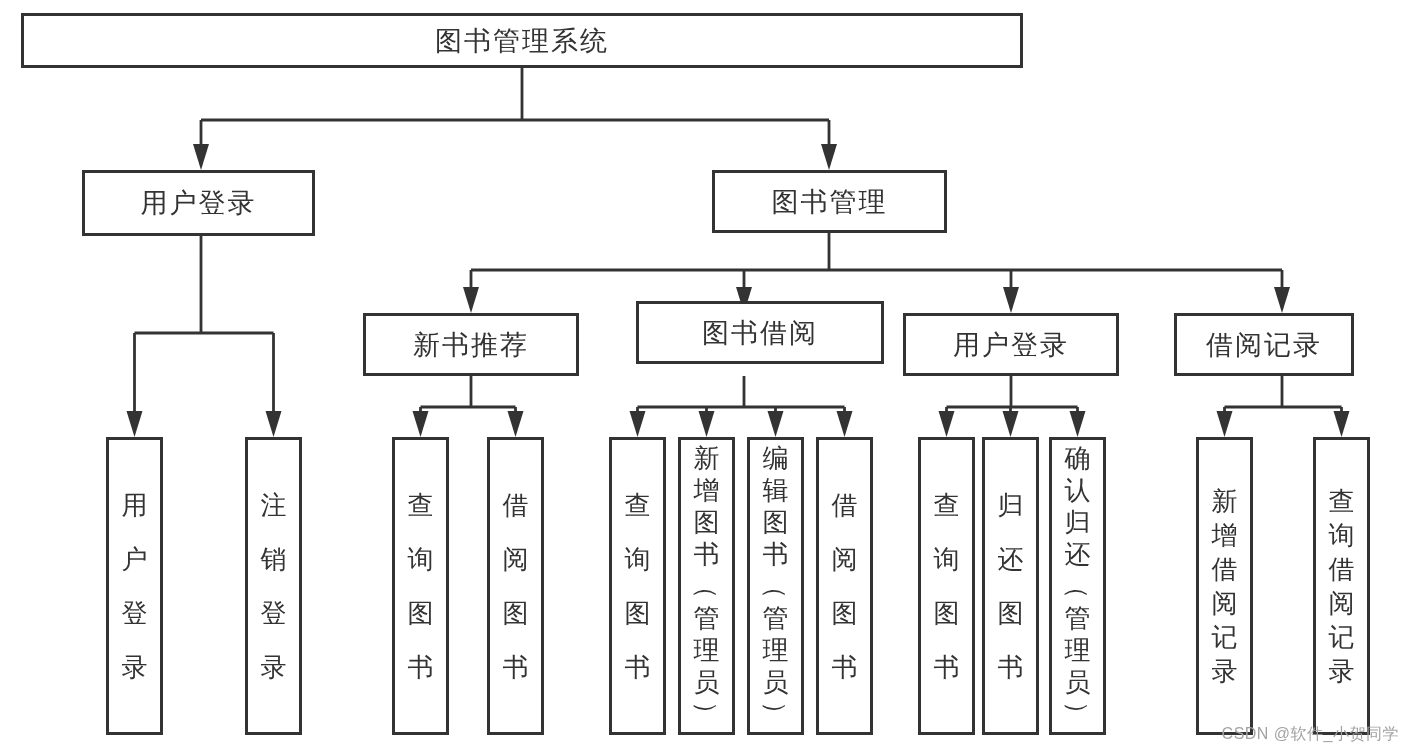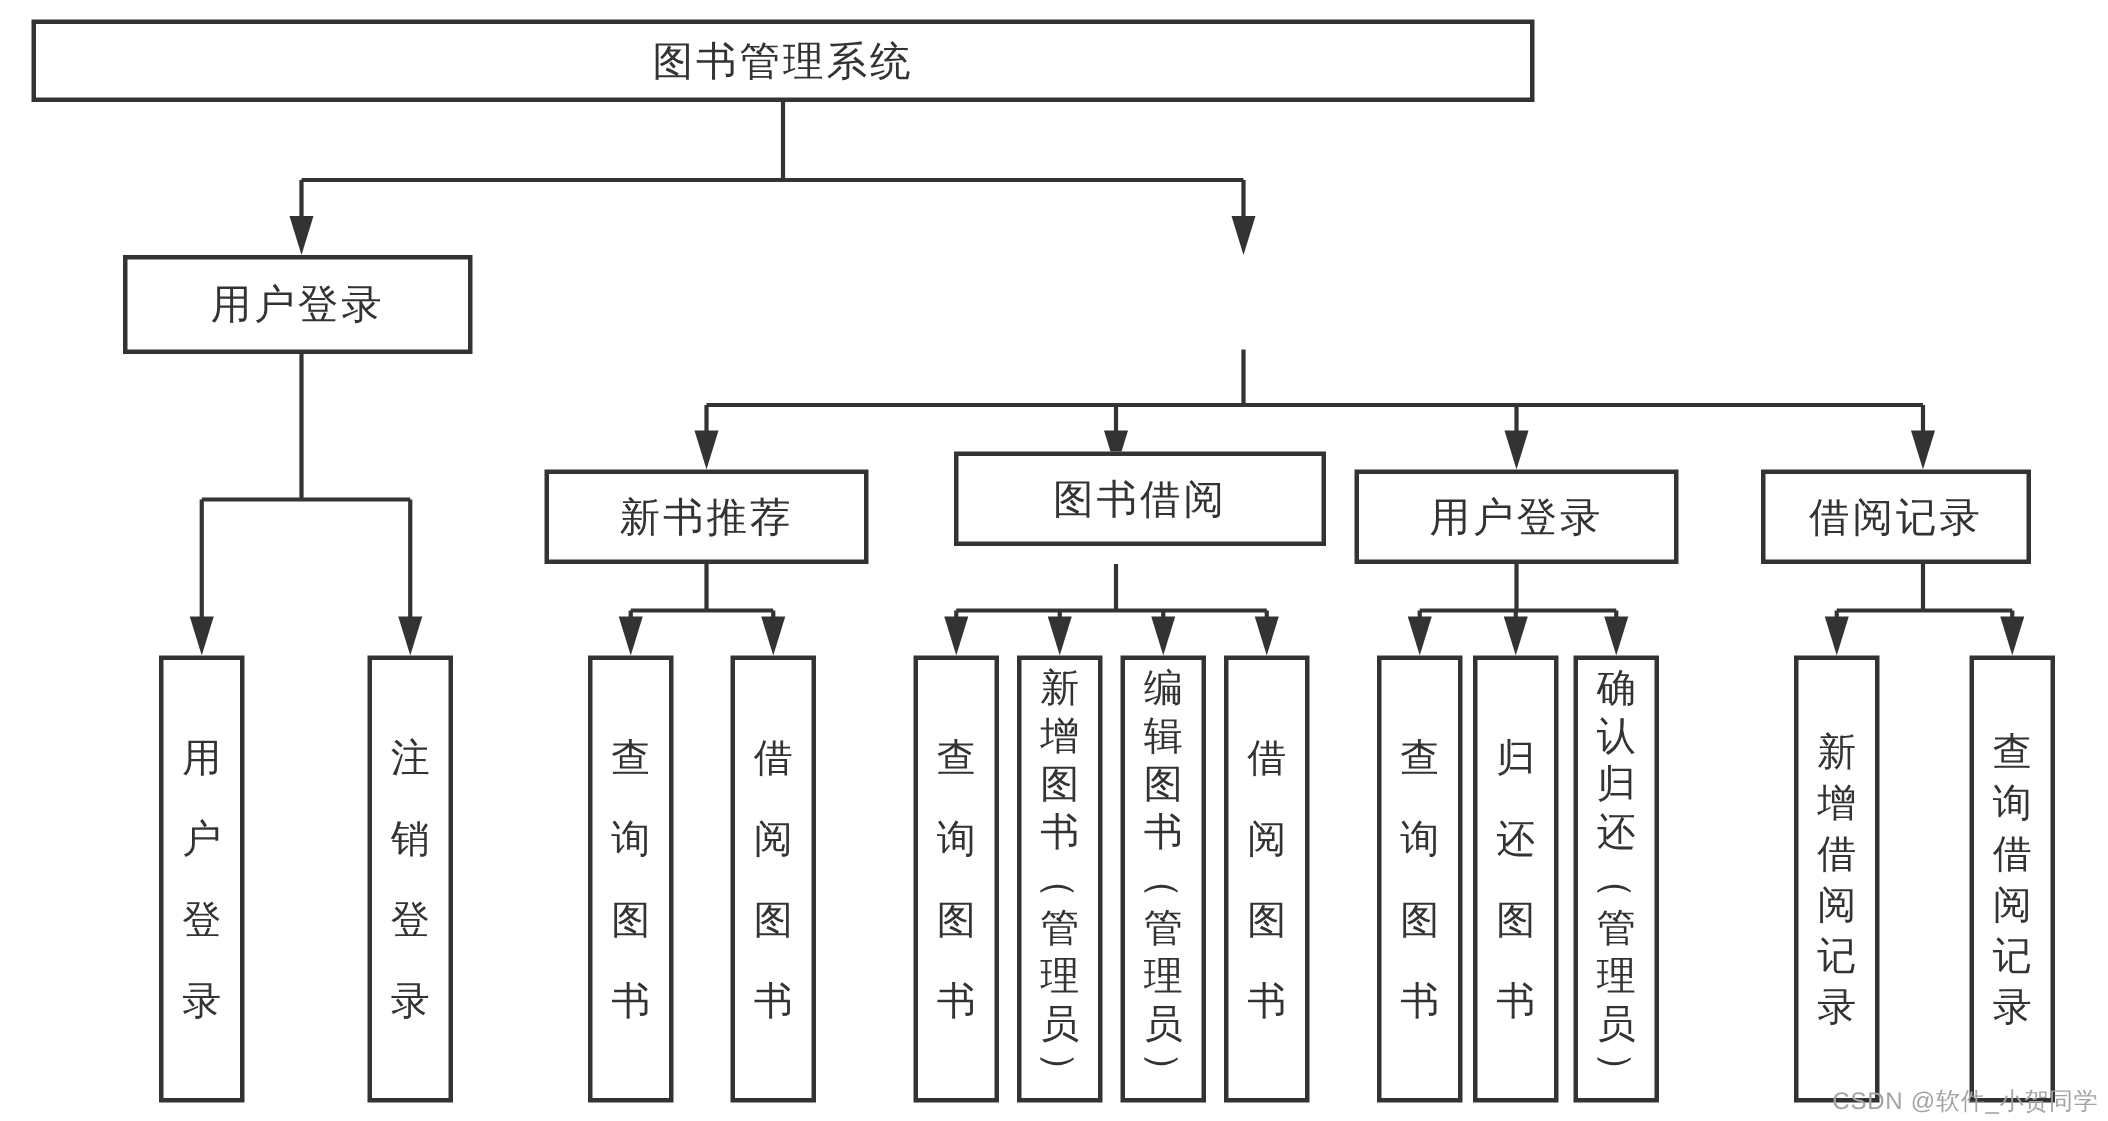--- a/index.html
+++ b/index.html
@@ -85,20 +85,21 @@
     <g>
       <path class="cline" d="M1282,376 V407 M1224.5,407 H1341.5 M1224.5,407 V413 M1341.5,407 V413"></path>
       <polygon class="carrow" points="1216.5,411 1232.5,411 1224.5,437"></polygon>
       <polygon class="carrow" points="1333.5,411 1349.5,411 1341.5,437"></polygon>
     </g>
   </svg>
 
   <div class="node h" style="left:21px;top:13px;width:1002px;height:55px">图书管理系统</div>
 
   <div class="node h" style="left:82px;top:170px;width:233px;height:66px">用户登录</div>
+  <div class="node h" style="left:712px;top:170px;width:235px;height:63px">图书管理</div>
 
   <div class="node h" style="left:363px;top:313px;width:216px;height:63px">新书推荐</div>
   <div class="node h" style="left:636px;top:301px;width:248px;height:63px">图书借阅</div>
   <div class="node h" style="left:903px;top:313px;width:216px;height:63px">用户登录</div>
   <div class="node h" style="left:1174px;top:313px;width:180px;height:63px">借阅记录</div>
 
   <div class="node" style="left:106px;top:437px;width:57px;height:298px">
     <span class="vtext" style="gap: 28px;">
         <span>用</span>
         <span>户</span>

